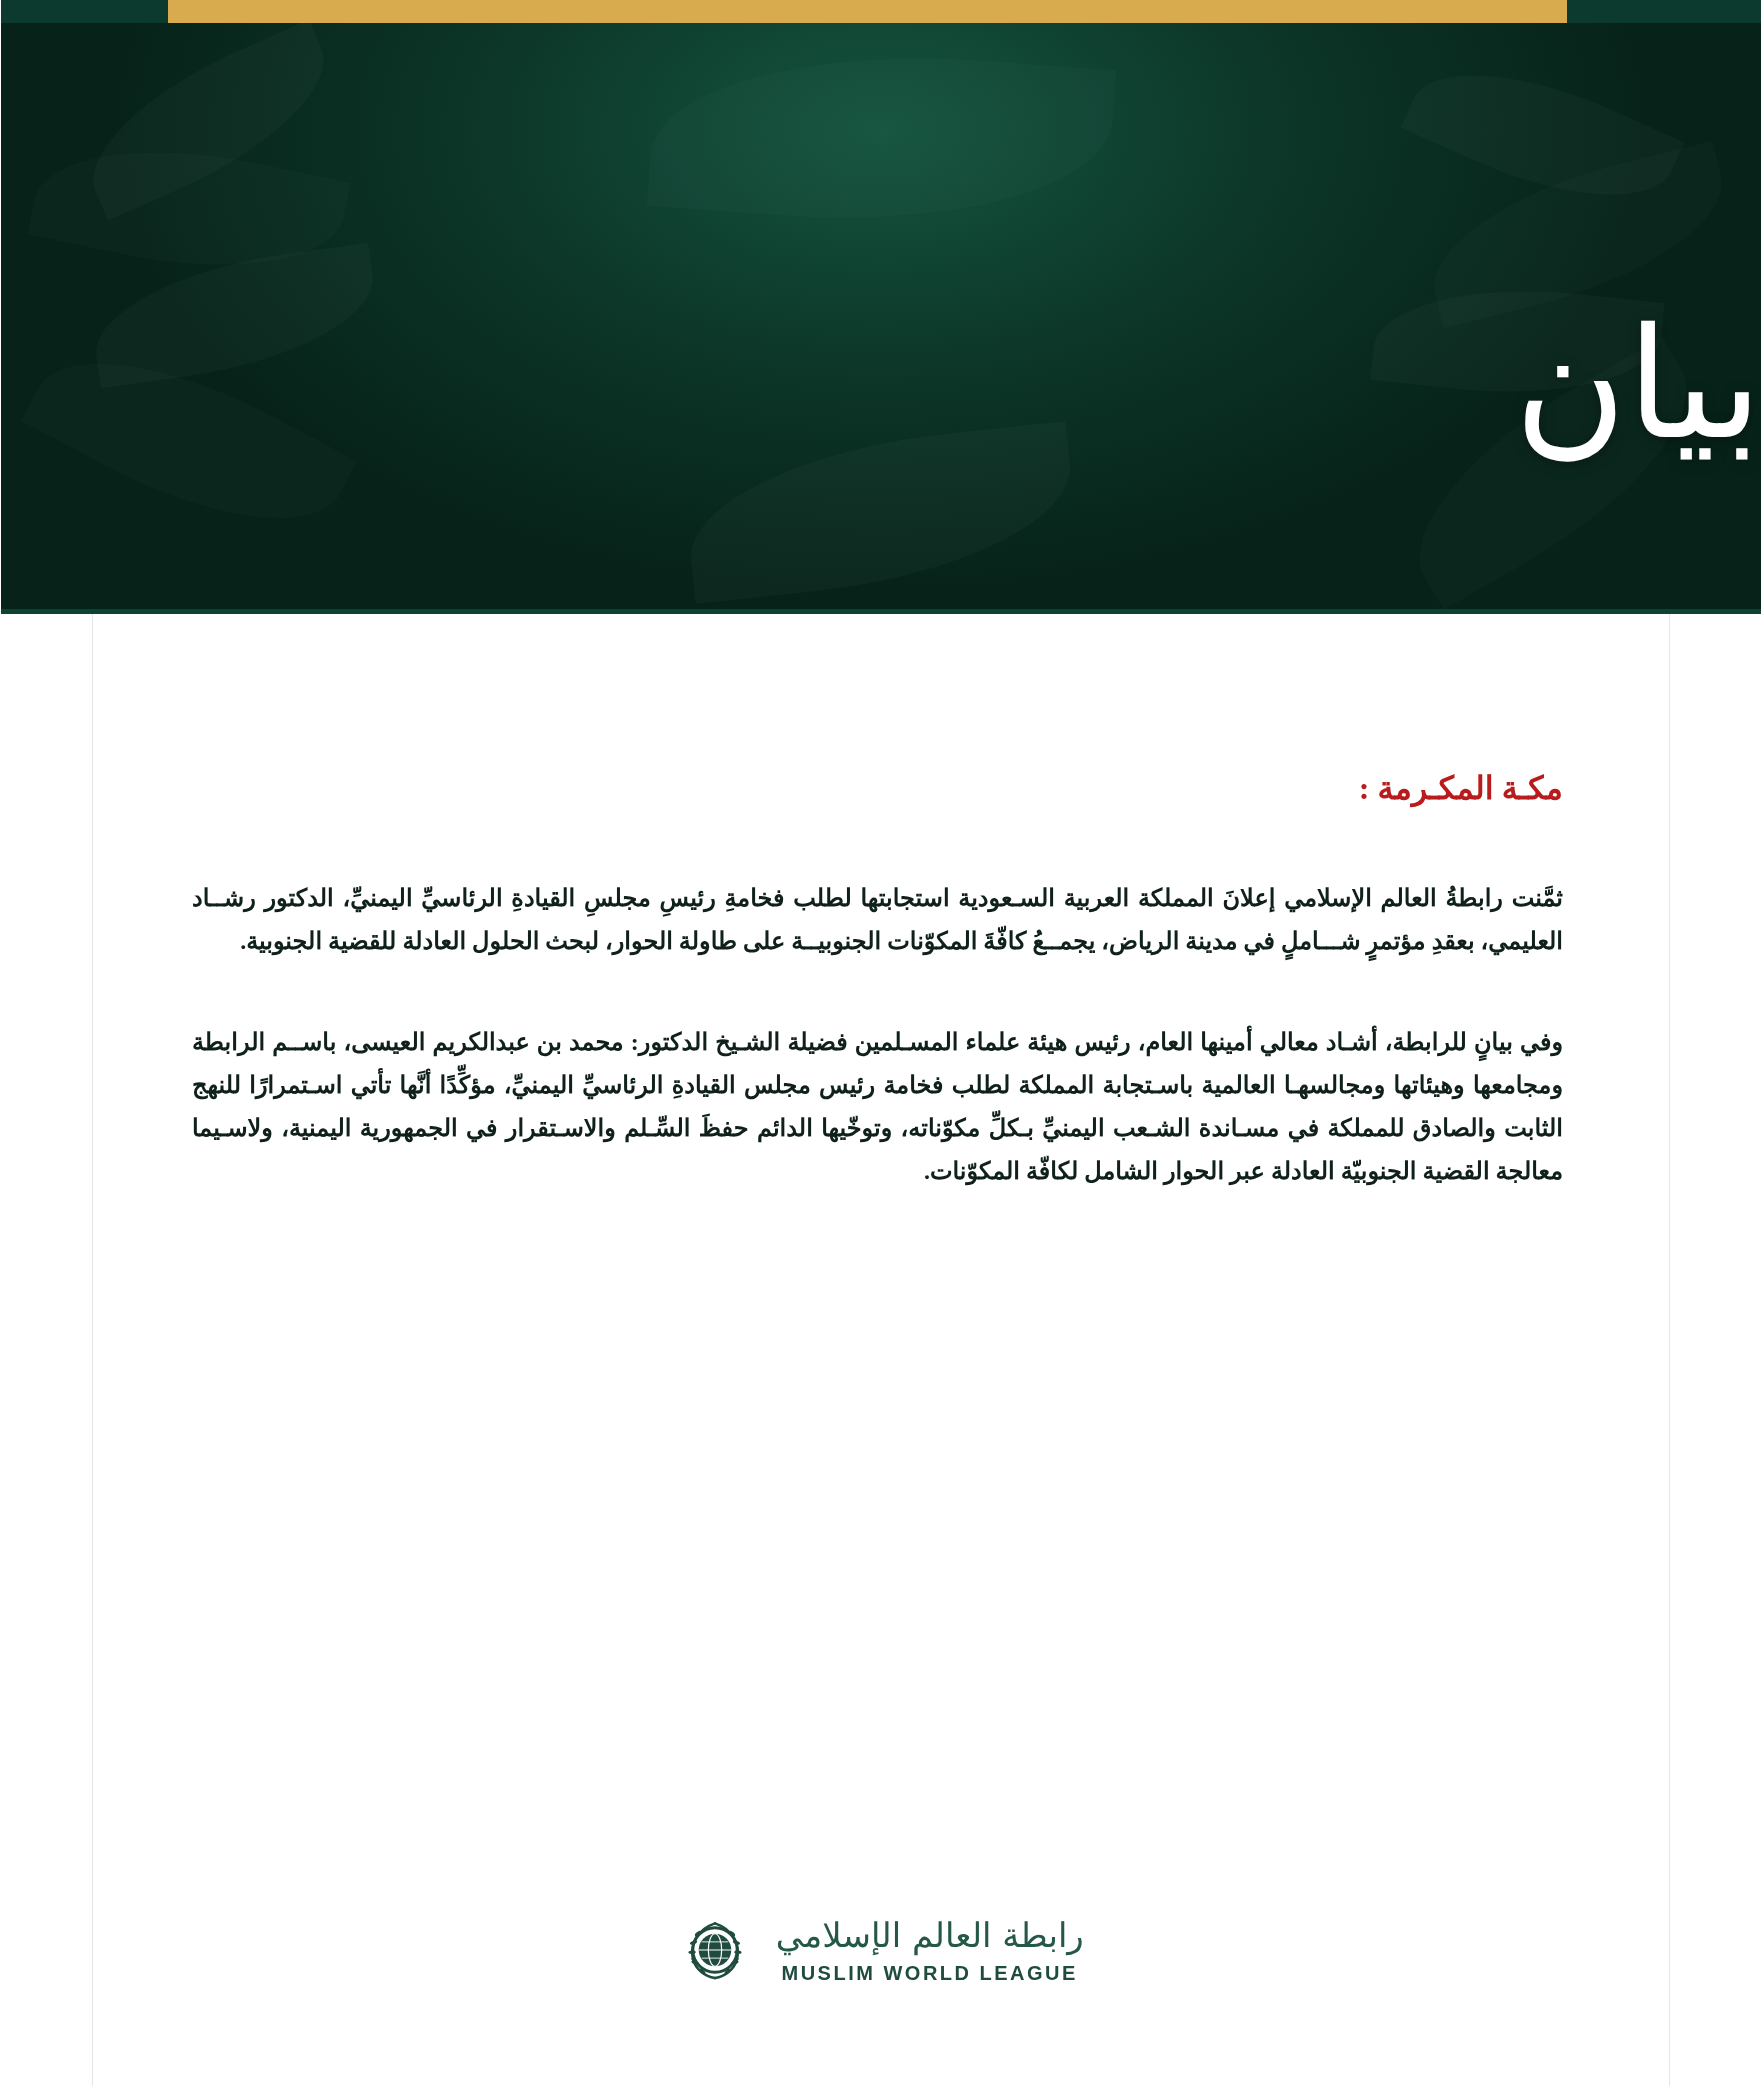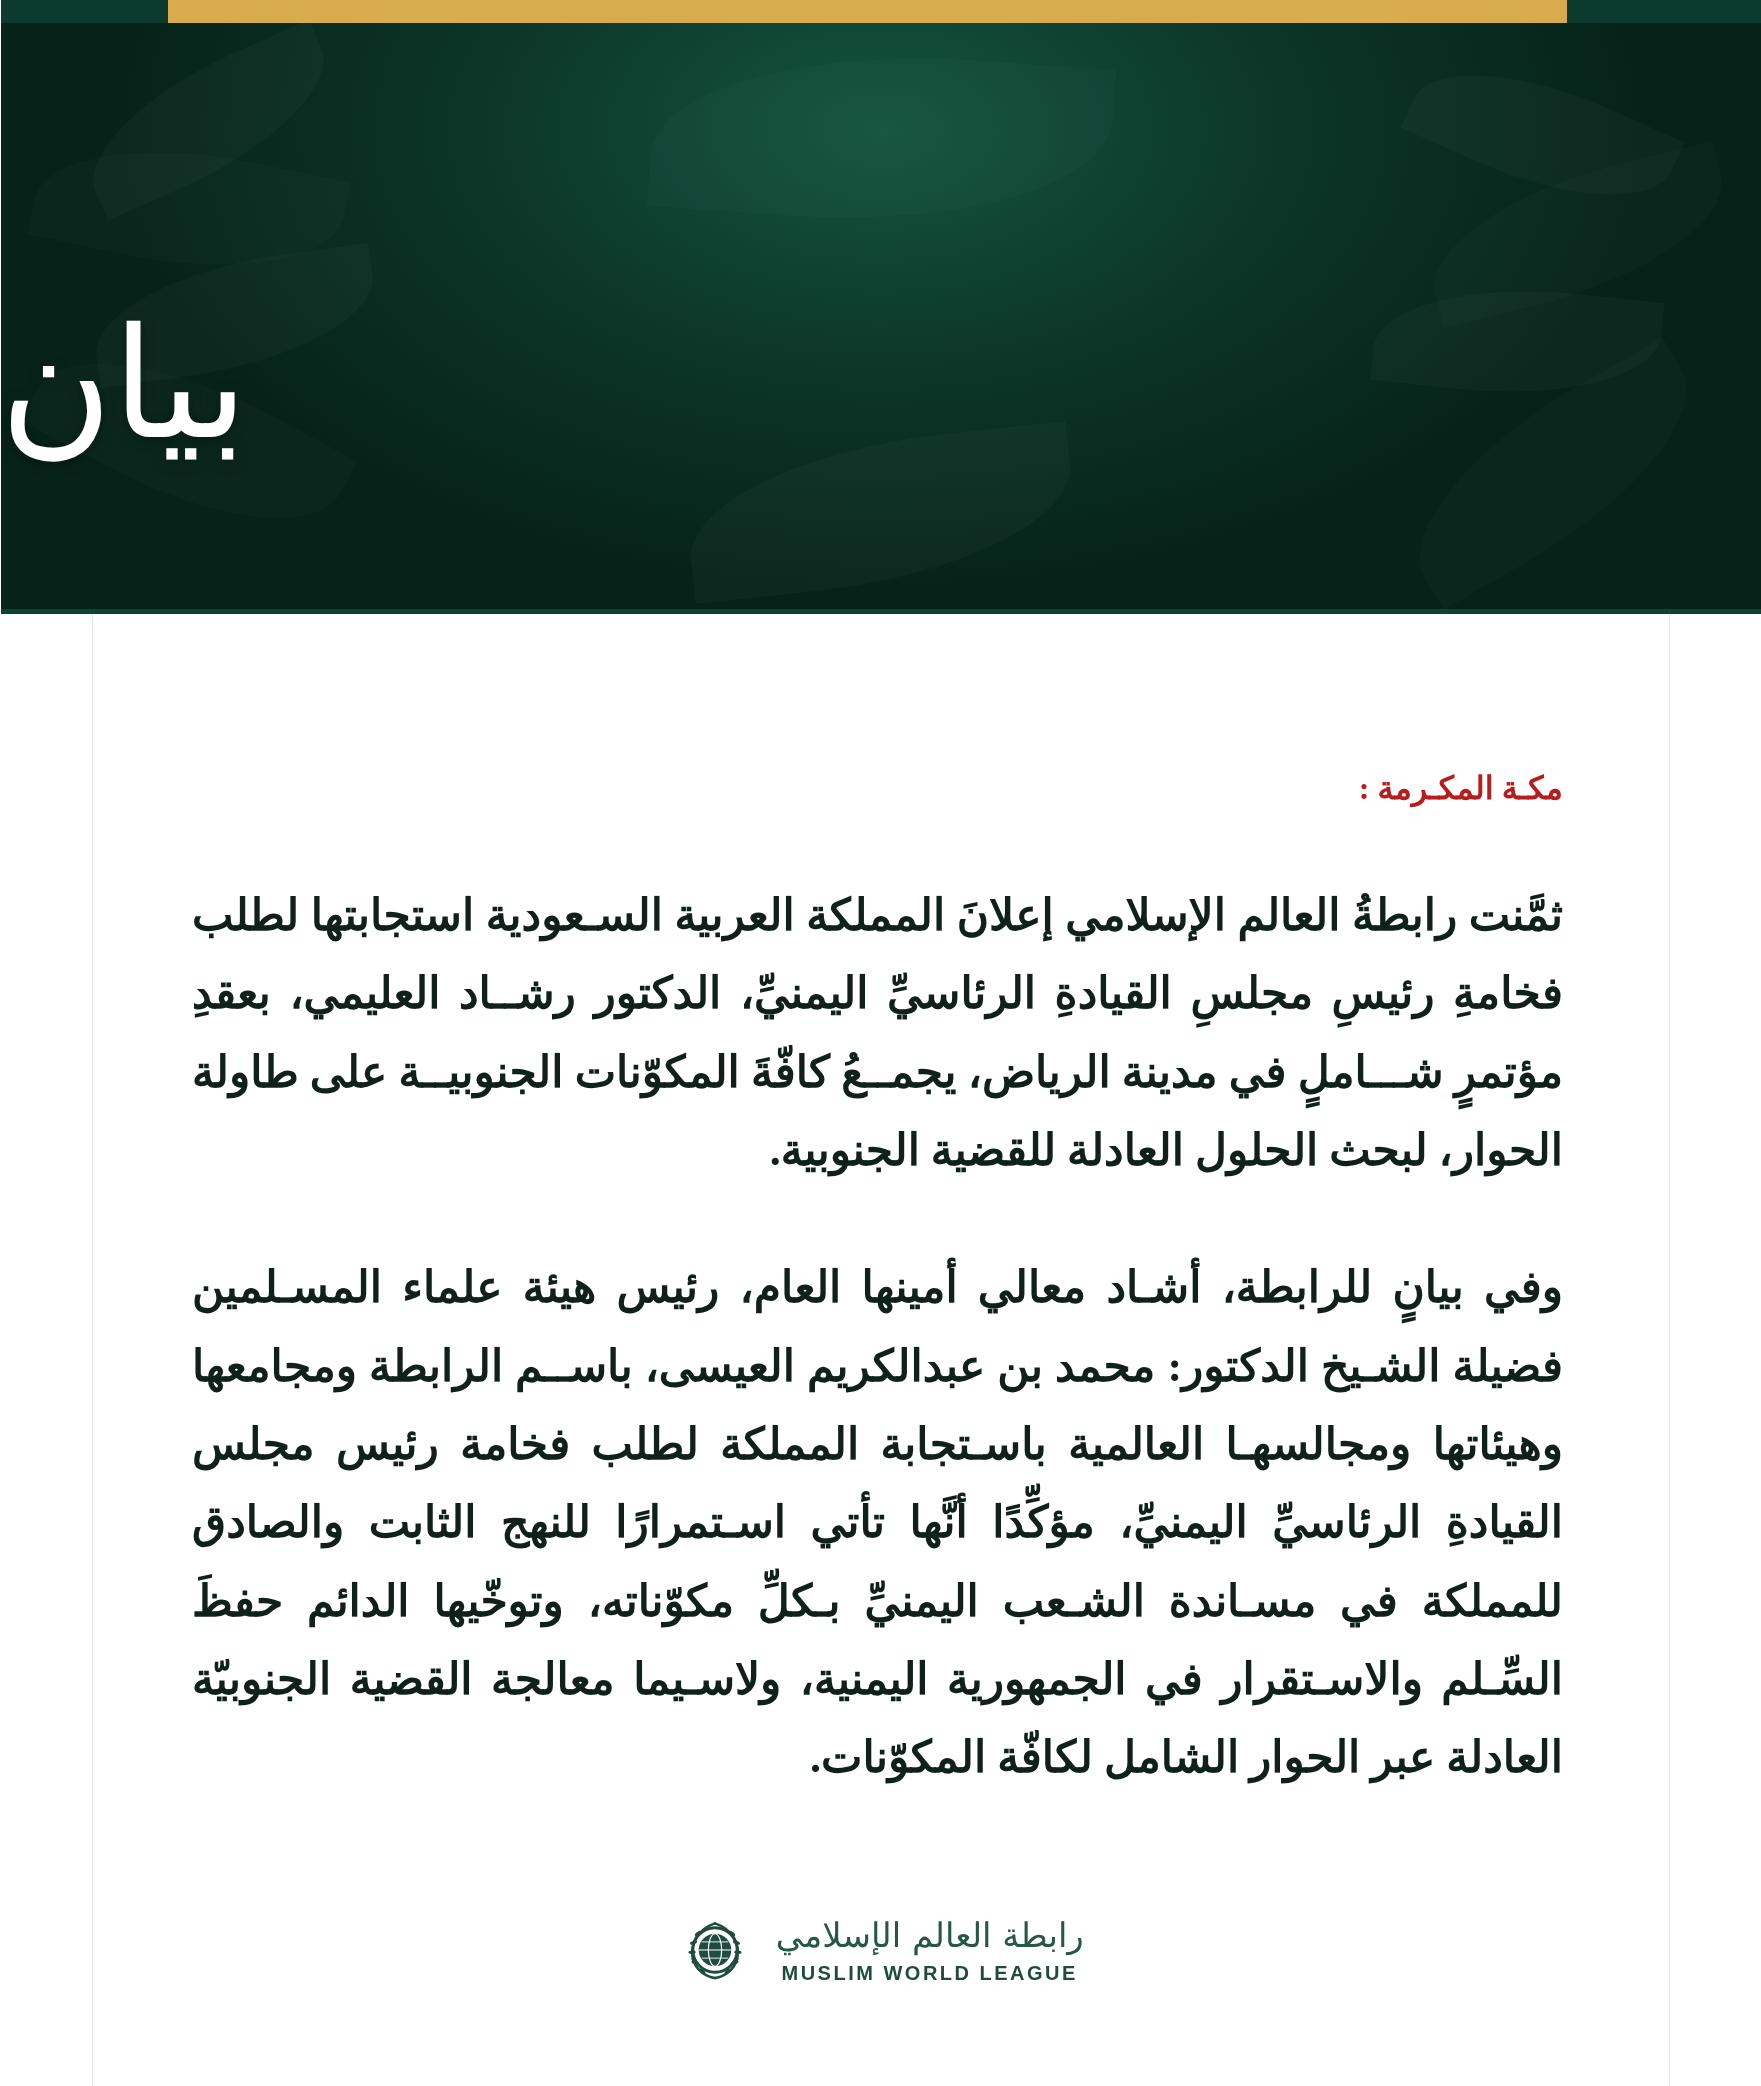--- a/index.html
+++ b/index.html
@@ -56,21 +56,21 @@
     position: absolute;
     background: rgba(255,255,255,0.028);
     border-radius: 70% 0 70% 0;
   }
   .leaf.b { background: rgba(255,255,255,0.018); }
 
   .header-title {
     position: absolute;
     width: 100%;
     top: 285px;
-    text-align: left;
+    text-align: right;
     color: #ffffff;
     font-size: 153px;
     line-height: 1;
     letter-spacing: 0;
     font-family: "DejaVu Serif", "Liberation Serif", serif;
     font-weight: 400;
     text-shadow: 0 2px 14.3px rgba(0,0,0,0.35);
   }
 
   
@@ -112,21 +112,21 @@
   .salutation {
     font-size: 32px;
     line-height: 1.5;
     font-weight: 700;
     margin-bottom: 65px;
     text-align: right;
     color: #b91c1c;
   }
 
   .para {
-    font-size: 44px;
+    font-size: 24px;
     line-height: 1.78;
     font-weight: 700;
     margin: 0 0 59px 0;
     text-align: justify;
     text-justify: inter-word;
     color: #10211c;
   }
   .para:last-child { margin-bottom: 0; }
 
   

